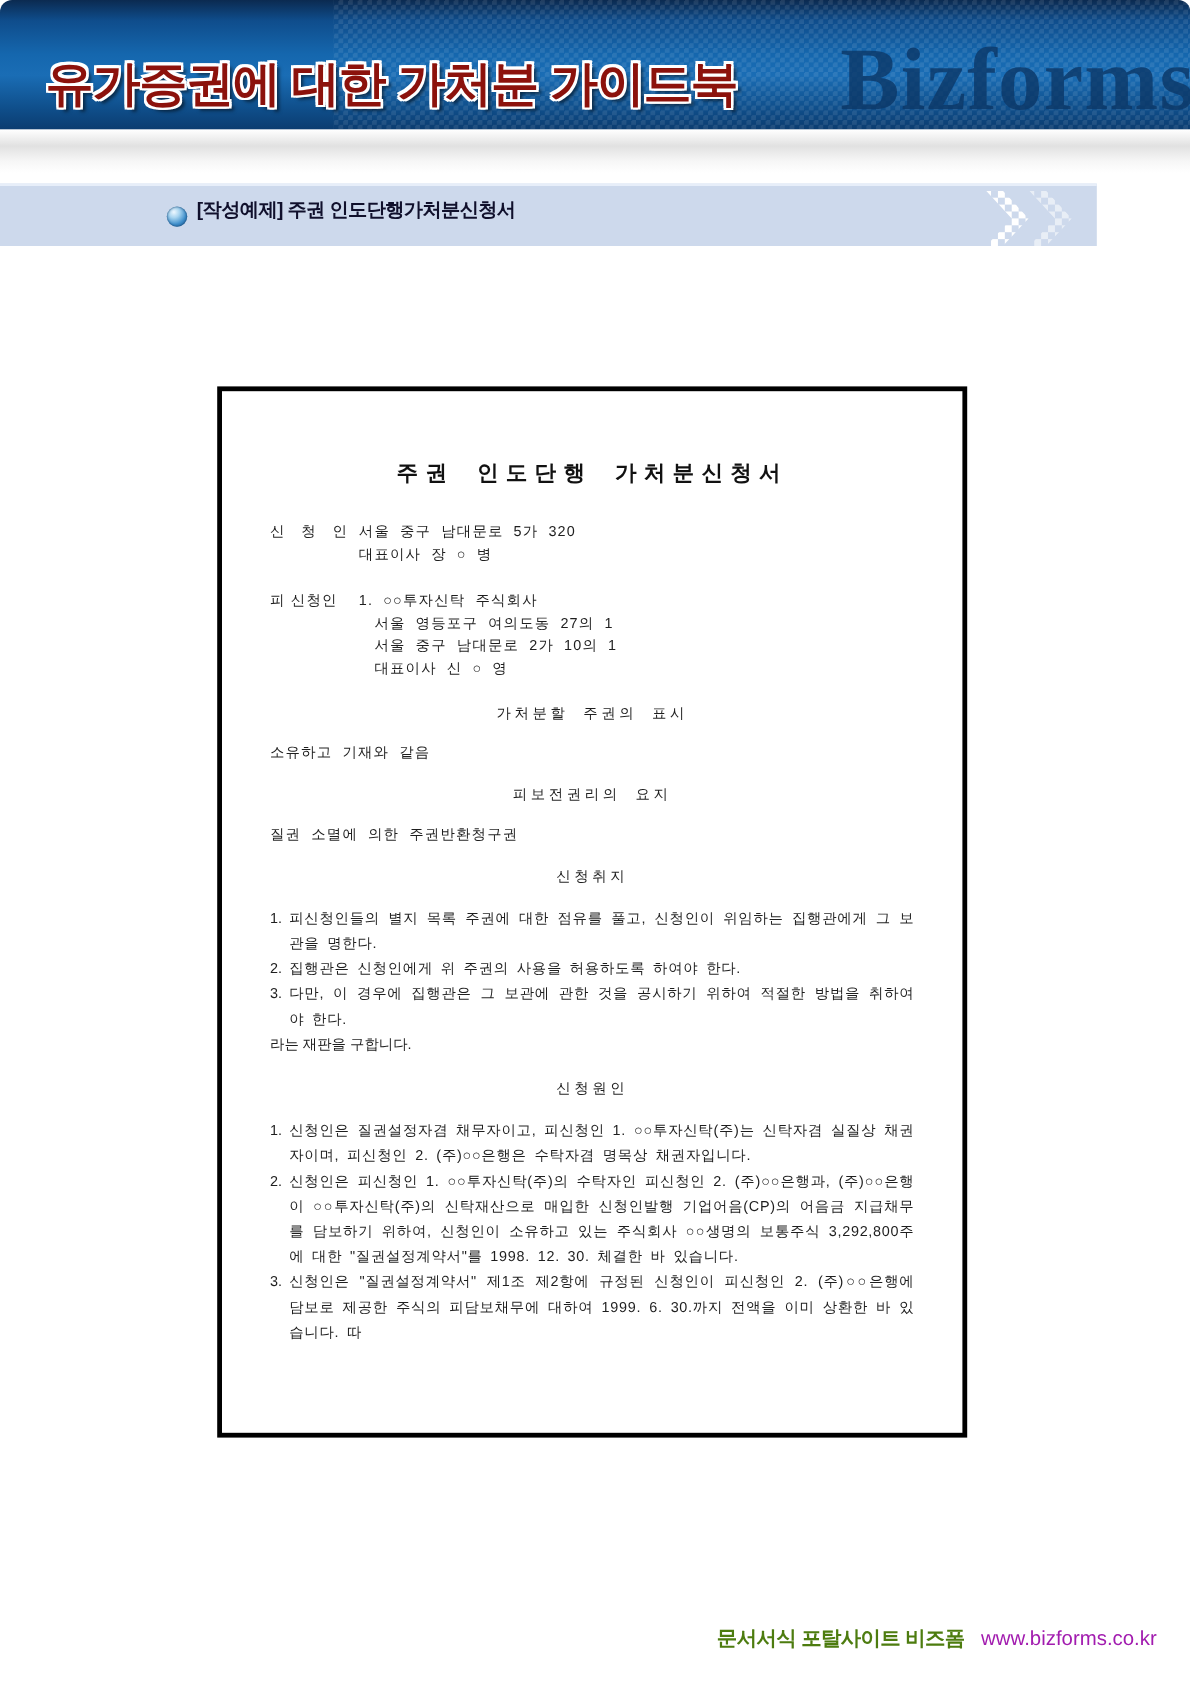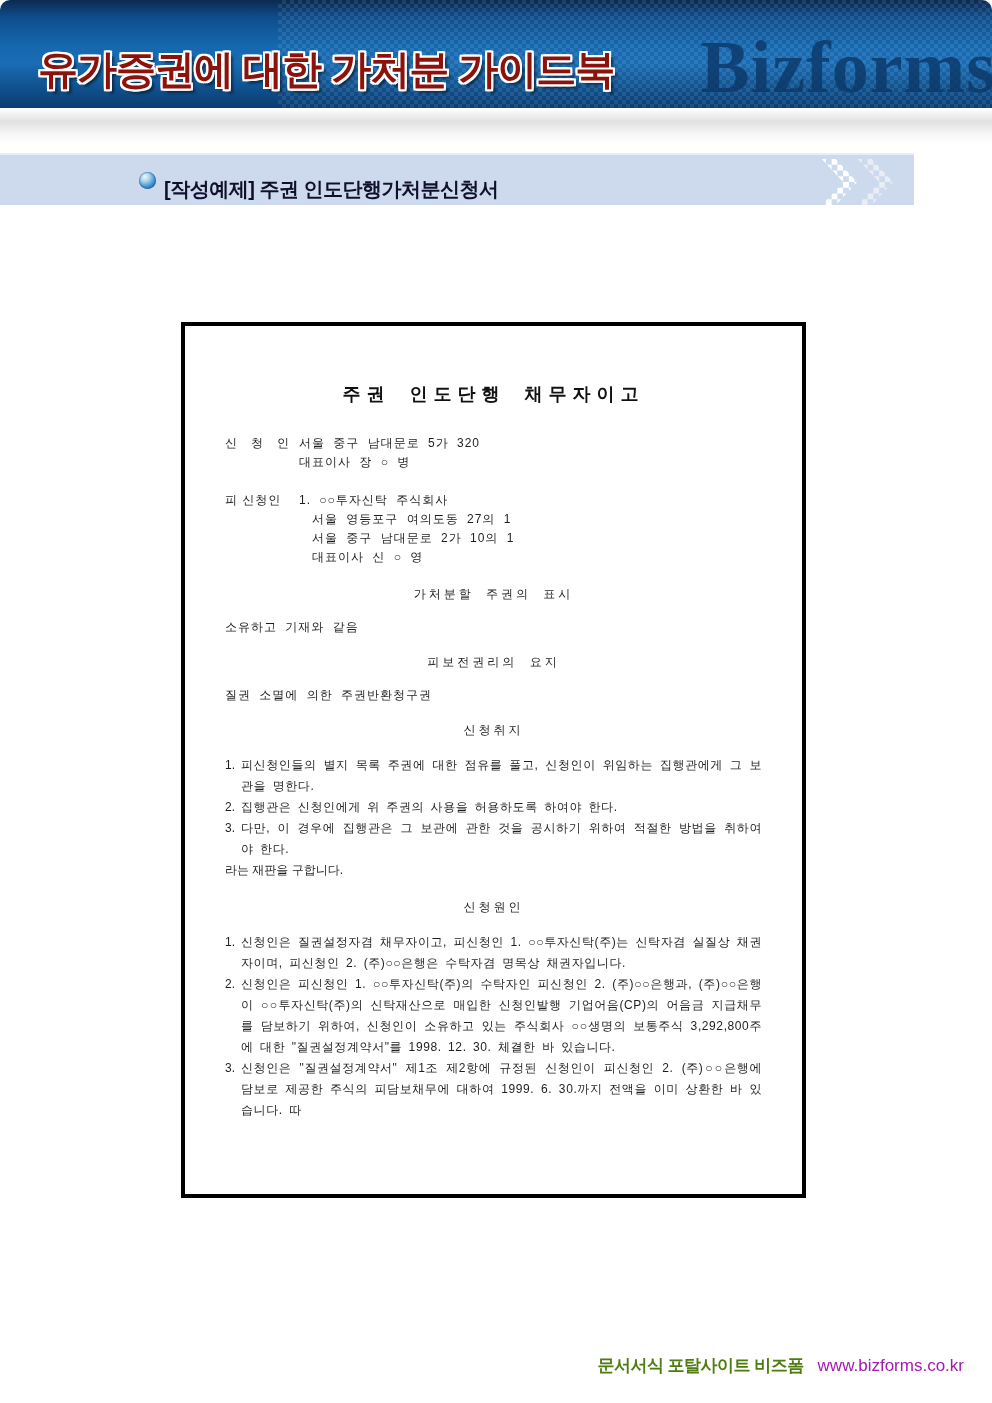--- a/index.html
+++ b/index.html
@@ -53,22 +53,22 @@
     border-top:2px solid #e7eef9;
     overflow:hidden;
   }
   .bullet {
     position:absolute; left:139px; top:17px; width:17px; height:17px;
     border-radius:50%;
     background:radial-gradient(circle at 35% 28%, #eef8ff 0%, #a9d5f0 28%, #4190cc 62%, #17568f 100%);
     box-shadow:inset 0 0 2px #0d3a66;
   }
   .section-label {
-    position:absolute; left:164px; top:21px;
-    font-size:20px; font-weight:bold; color:#10102c; letter-spacing:-0.5px;
+    position:absolute; left:164px; top:10px;
+    font-size:16px; font-weight:bold; color:#10102c; letter-spacing:-0.5px;
     white-space:nowrap;
   }
   .mosaic-arrows { position:absolute; right:16px; top:4px; }
   .mosaic-arrows svg { vertical-align:top; }
   .mosaic-arrows .second { opacity:.55; margin-left:-14px; }
 
   
   .doc-box {
     position:absolute; left:181px; top:322px; width:625px; height:876px;
     border:4px solid #000; background:#fff;
@@ -128,21 +128,21 @@
       </defs>
       <path d="M2 0 L28 28 L2 56 L19 56 L45 28 L19 0 Z" fill="url(#chk)"></path>
     </svg>
     <svg class="second" width="46" height="46" viewBox="0 0 46 56">
       <path d="M2 0 L28 28 L2 56 L19 56 L45 28 L19 0 Z" fill="url(#chk)"></path>
     </svg>
   </span>
 </div>
 
 <div class="doc-box">
-  <div class="doc-title">주권 인도단행 채무자이고</div>
+  <div class="doc-title">주권 인도단행 가처분신청서</div>
 
   <div class="party">
     <div class="plabel">신   청   인</div>
     <div class="plines">
       <div class="pline">서울 중구 남대문로 5가 320</div>
       <div class="pline">대표이사 장 ○ 병</div>
     </div>
   </div>
 
   <div class="party">

